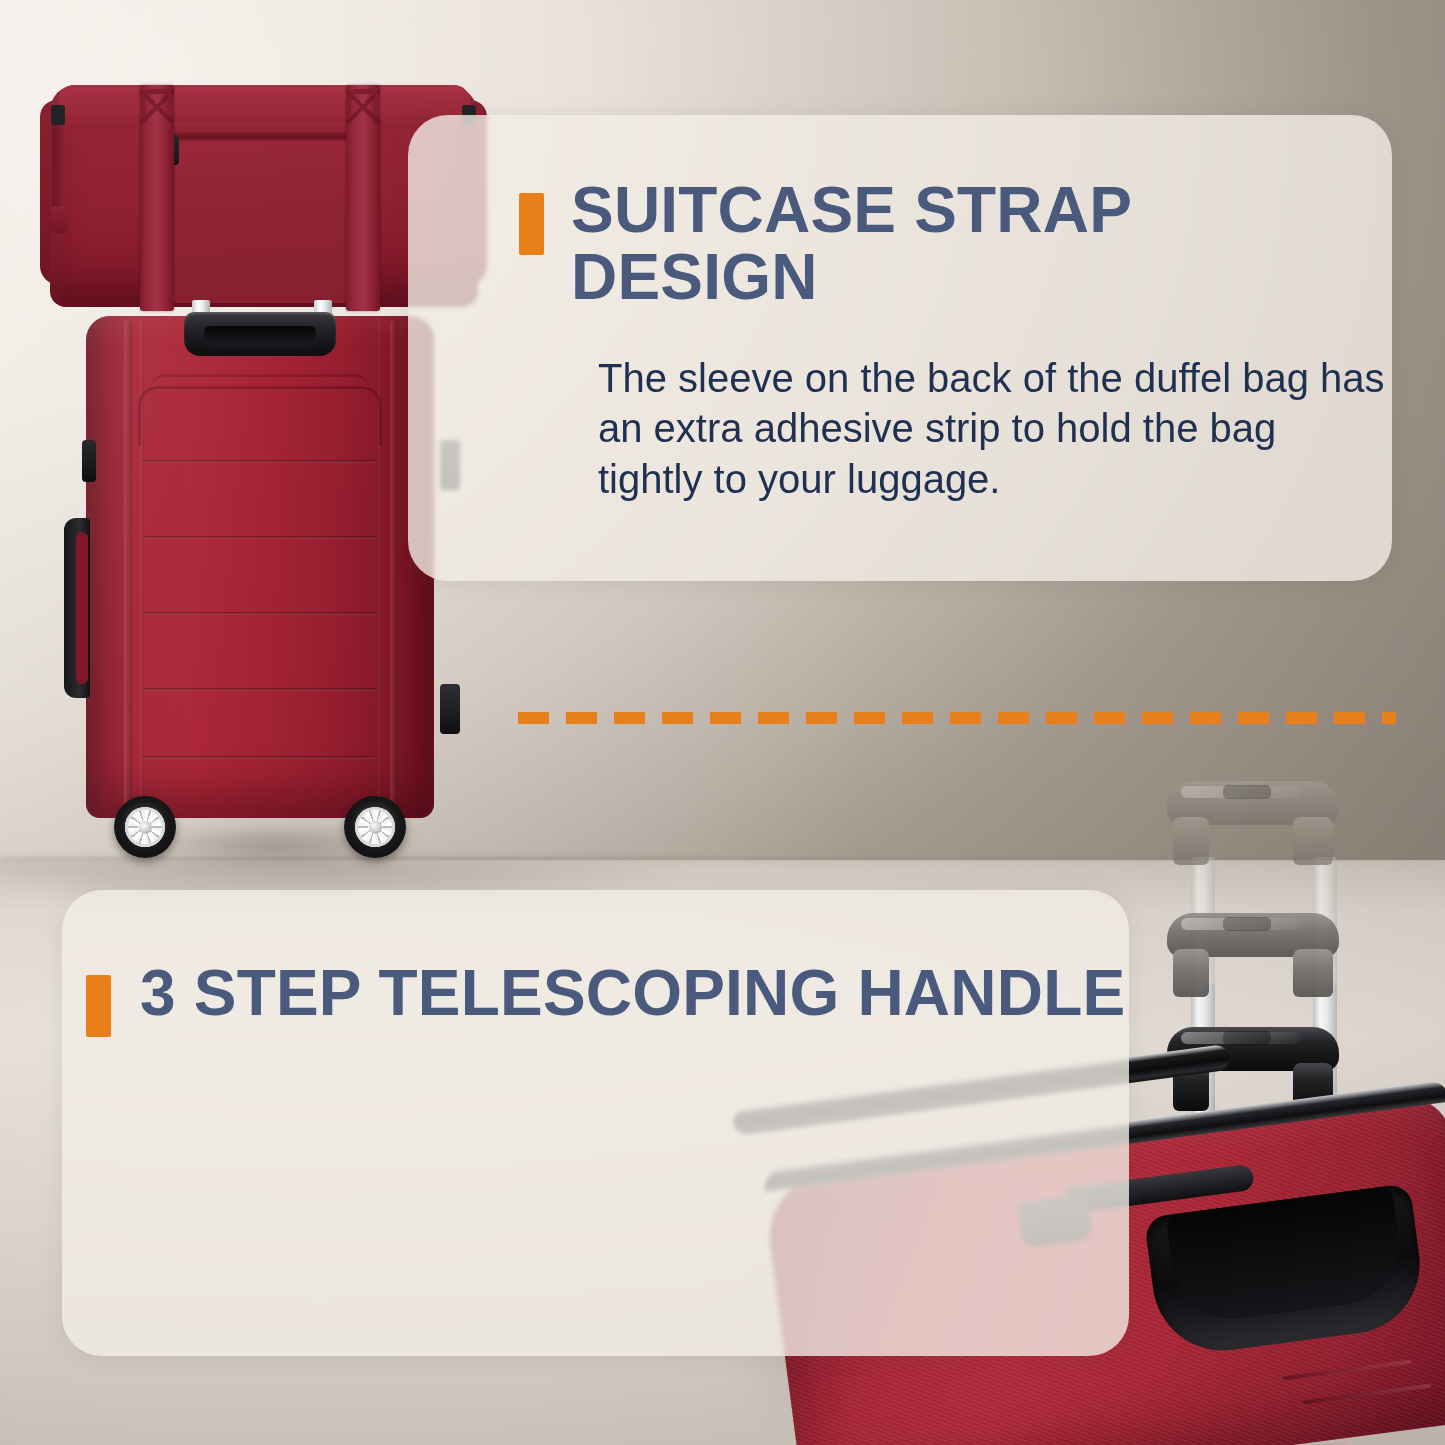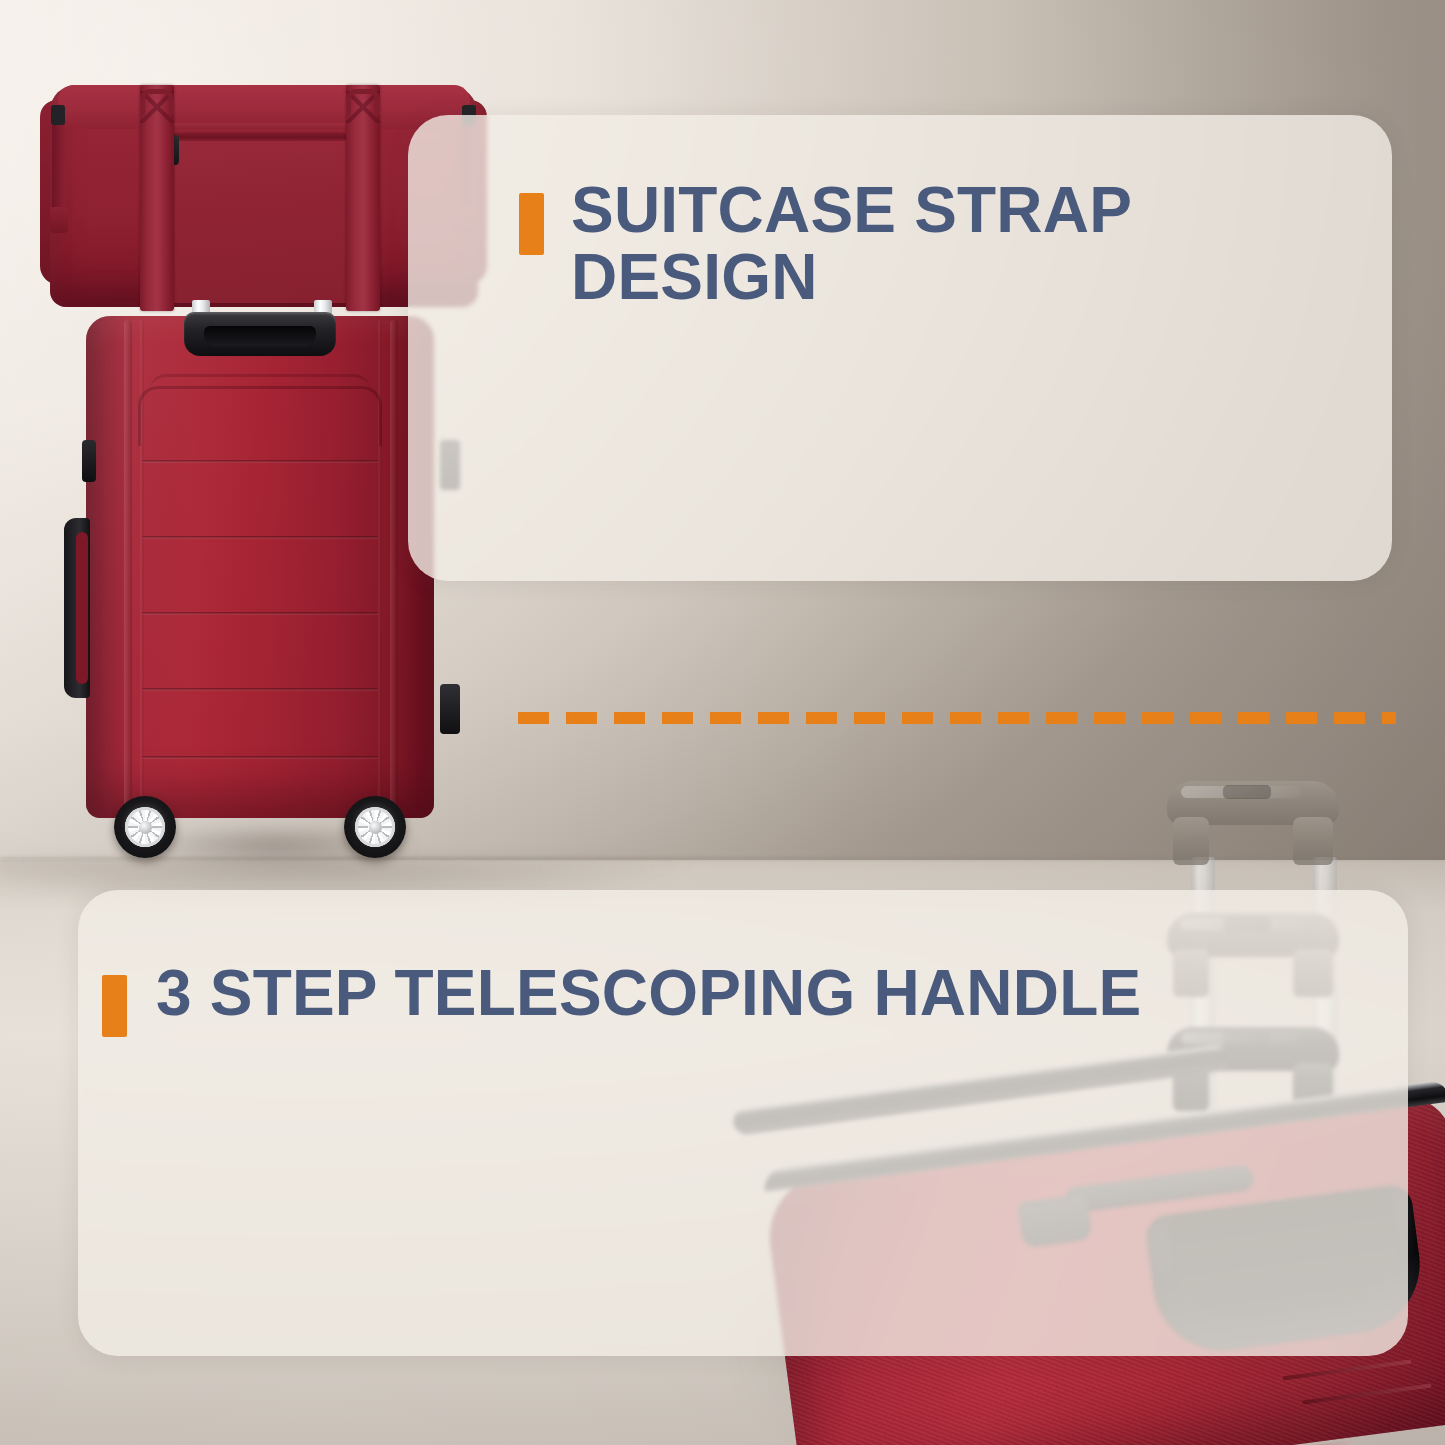--- a/index.html
+++ b/index.html
@@ -347,21 +347,21 @@
 
   
   .card{
     position:absolute;
     border-radius:40px;
     background:rgba(241,236,229,.80);
     backdrop-filter:blur(2px);
     box-shadow:0 2px 22px rgba(70,58,48,.10);
   }
   #card-top{ left:408px; top:115px; width:984px; height:466px; }
-  #card-bottom{ left:78px; top:890px; width:1330px; height:466px; }
+  #card-bottom{ left:62px; top:890px; width:1067px; height:466px; }
 
   .accent-bar{
     position:absolute;
     background:#E8801A;
     border-radius:2px;
   }
   #card-top .accent-bar{ left:111px; top:78px; width:25px; height:62px; }
   #card-bottom .accent-bar{ left:24px; top:85px; width:25px; height:62px; }
 
   .heading{
@@ -466,20 +466,21 @@
     <div class="wheel-hub"></div>
   </div>
   <div class="wheel" style="left:278px; top:496px;">
     <div class="wheel-hub"></div>
   </div>
 </div>
 
 <div id="card-top" class="card">
   <div class="accent-bar"></div>
   <div class="heading">SUITCASE STRAP DESIGN</div>
+  <div class="body-text">The sleeve on the back of the duffel bag has an extra adhesive strip to hold the bag tightly to your luggage.</div>
 </div>
 
 <div id="divider"></div>
 
 <div id="telescope" class="prod">
 
   <div class="tpost ghost" style="left:106px; top:82px;  height:340px;"></div>
   <div class="tpost ghost" style="left:228px; top:82px;  height:340px;"></div>
   <div class="tpost ghost2" style="left:106px; top:208px; height:216px;"></div>
   <div class="tpost ghost2" style="left:228px; top:208px; height:216px;"></div>

